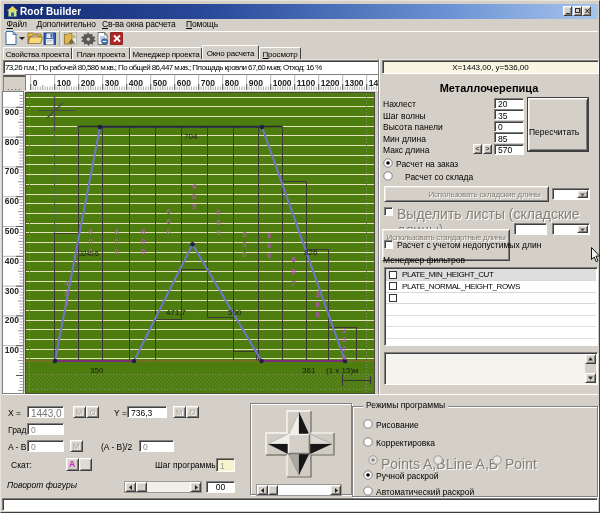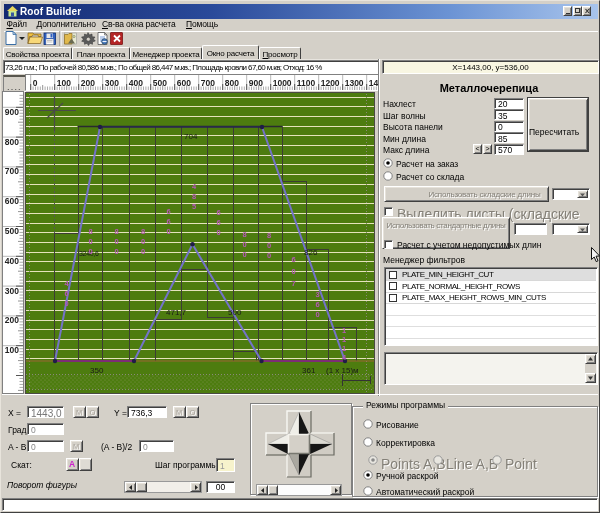--- a/index.html
+++ b/index.html
@@ -596,37 +596,37 @@
         <circle cx="5" cy="5" r="4.2" fill="#fff" stroke="#808080" stroke-width="1"></circle>
         <circle cx="5" cy="5" r="1.8" fill="#000"></circle>
       </svg>
     </div>
 <div class="abs t8" style="left:16px;top:86px;">Расчет на заказ</div>
 <div class="abs" style="left:3px;top:98px;">
       <svg width="10" height="10">
         <circle cx="5" cy="5" r="4.2" fill="#fff" stroke="#808080" stroke-width="1"></circle>
       </svg>
     </div>
-<div class="abs t8" style="left:16px;top:99px;">Расчет со склада</div>
+<div class="abs t8" style="left:25px;top:99px;">Расчет со склада</div>
 
 <div class="abs btn" style="left:4px;top:113px;width:165px;height:16px;padding-left:36px;">
       <div style="width:100%;text-align:center;margin-top:3px;white-space:nowrap;font-size:8px;color:#848078;text-shadow:1px 1px 0 #fff;letter-spacing:-0.2px;">Использовать складские длины</div>
     </div>
 <div class="abs edit" style="left:172px;top:115px;width:38px;height:12px;">
       <div class="btn abs" style="right:1px;top:1px;width:11px;height:8px;">
         <svg width="9" height="7">
           <polygon points="2,2.5 7,2.5 4.5,5.5" fill="#555"></polygon>
         </svg>
       </div>
     </div>
 
 <div class="abs edit" style="left:4px;top:134px;width:9px;height:9px;background:#fff;"></div>
 <div class="abs t8g" style="left:17px;top:133px;text-shadow:1px 1px 0 #fff;">Выделить листы (складские длины)</div>
 
-<div class="abs btn" style="left:2px;top:144px;width:128px;height:32px;">
+<div class="abs btn" style="left:2px;top:156px;width:128px;height:32px;">
       <div style="width:100%;text-align:center;margin-top:3px;white-space:nowrap;font-size:8px;color:#848078;text-shadow:1px 1px 0 #fff;letter-spacing:-0.3px;">Использовать стандартные длины</div>
     </div>
 <div class="abs edit" style="left:134px;top:150px;width:33px;height:12px;"></div>
 <div class="abs edit" style="left:172px;top:150px;width:38px;height:12px;">
       <div class="btn abs" style="right:1px;top:1px;width:11px;height:8px;">
         <svg width="9" height="7">
           <polygon points="2,2.5 7,2.5 4.5,5.5" fill="#555"></polygon>
         </svg>
       </div>
     </div>
@@ -637,21 +637,20 @@
 <div class="abs t8" style="left:3px;top:182px;">Менеджер фильтров</div>
 <div class="abs edit" style="left:4px;top:194px;width:214px;height:79px;background:#fff;">
  <div class="abs" style="left:1px;top:1px;width:210px;height:11px;background:#dedede;"></div>
  <div class="abs" style="left:4px;top:2.5px;width:8px;height:8px;border:1px solid #333;background:#fff;"></div>
  <div class="abs" style="left:17px;top:2px;font-size:8px;letter-spacing:-0.4px;">PLATE_MIN_HEIGHT_CUT</div>
  <div class="abs" style="left:1px;top:12px;width:210px;height:1px;background:#d8d8d8;"></div>
  <div class="abs" style="left:4px;top:14px;width:8px;height:8px;border:1px solid #333;background:#fff;"></div>
  <div class="abs" style="left:17px;top:13.5px;font-size:8px;letter-spacing:-0.4px;">PLATE_NORMAL_HEIGHT_ROWS</div>
  <div class="abs" style="left:1px;top:23.5px;width:210px;height:1px;background:#d8d8d8;"></div>
  <div class="abs" style="left:4px;top:25.5px;width:8px;height:8px;border:1px solid #333;background:#fff;"></div>
- <div class="abs" style="left:17px;top:25px;font-size:8px;letter-spacing:-0.4px;">PLATE_MAX_HEIGHT_ROWS_MIN_CUTS</div>
  <div class="abs" style="left:1px;top:35px;width:210px;height:1px;background:#d8d8d8;"></div>
  <div class="abs" style="left:1px;top:46.5px;width:210px;height:1px;background:#dedede;"></div>
  <div class="abs" style="left:1px;top:58px;width:210px;height:1px;background:#dedede;"></div>
  <div class="abs" style="left:1px;top:69.5px;width:210px;height:1px;background:#dedede;"></div>
 </div>
 
 <div class="abs edit" style="left:4px;top:279px;width:214px;height:33px;background:#f4f3ee;">
  <div class="abs" style="right:1px;top:1px;width:11px;height:29px;background:#d4d0c8;">
   <div class="btn abs" style="left:0px;top:0px;width:11px;height:10px;">
           <svg width="9" height="8">

